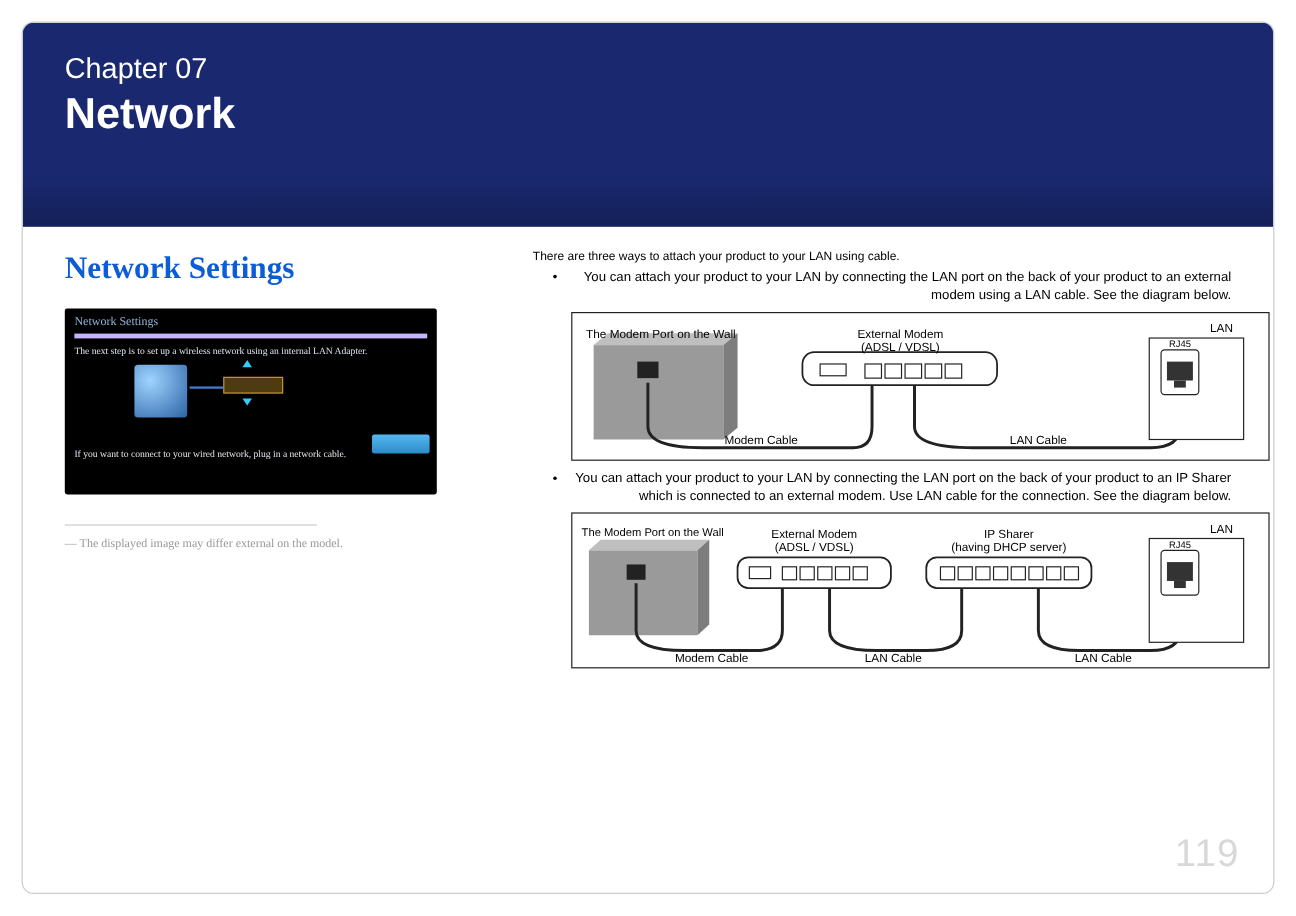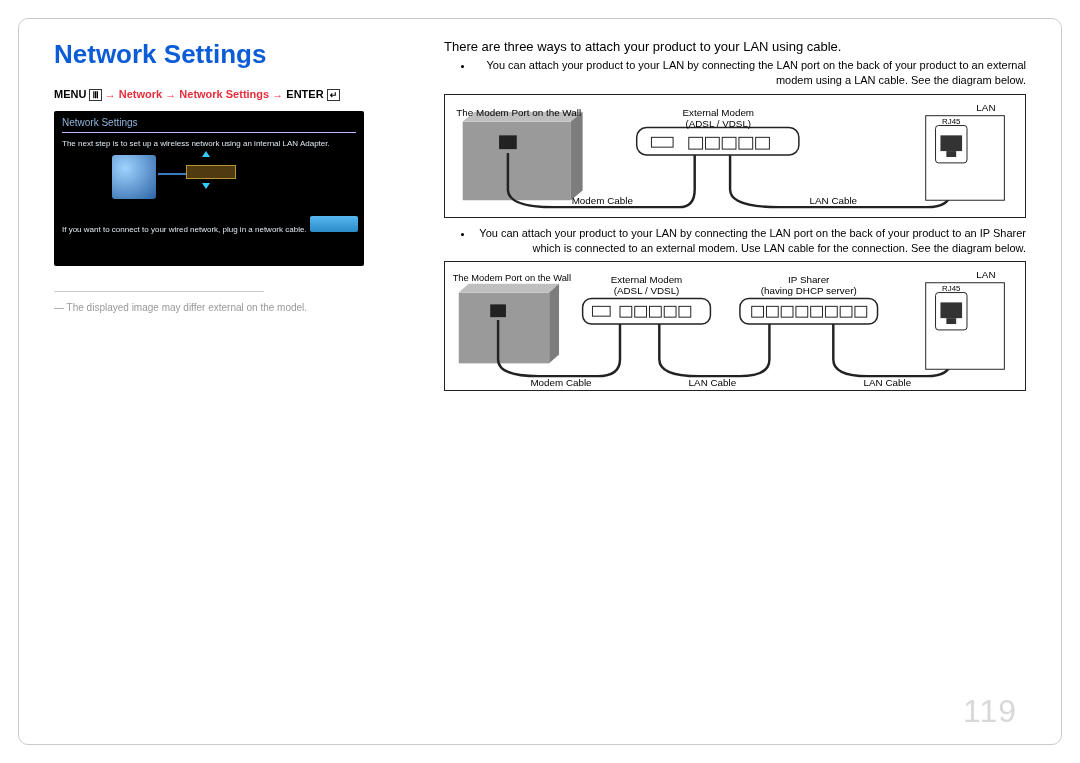--- a/index.html
+++ b/index.html
@@ -39,20 +39,21 @@
     font-size: 36px;
     font-weight: 600;
   }
   .content {
     display: flex;
     padding: 20px 35px 0 35px;
   }
   .left-col {
     width: 370px;
     flex: 0 0 370px;
+    font-family: Liberation Serif, serif;
   }
   .right-col {
     flex: 1;
     padding-left: 20px;
   }
   h2.section-title {
     color: #0b5cd6;
     font-size: 26px;
     font-weight: 600;
     margin: 0 0 18px 0;
@@ -78,21 +79,21 @@
     color: #dfe7f0;
     font-size: 9px;
     width: 310px;
     height: 155px;
     border-radius: 2px;
     position: relative;
     padding: 6px 8px;
     box-sizing: border-box;
   }
   .tv-title { color:#8fb3d9; font-size: 10px; margin-bottom: 4px; }
-  .tv-body { border-top:1px solid #c4b5fd; padding-top:6px; font-size:8px; line-height:1.3;}
+  .tv-body { border-top:4px solid #c4b5fd; padding-top:6px; font-size:8px; line-height:1.3;}
   .tv-graphic {
     height: 50px;
     margin: 6px 0;
     position: relative;
   }
   .tv-device {
     width: 44px; height:44px;
     background: radial-gradient(circle at 30% 30%, #9fd4ff, #2b63a5);
     border-radius: 3px;
     position: absolute; left: 50px; top:0;
@@ -121,67 +122,61 @@
   .footnote-rule { border:none; border-top:1px solid #ccc; width:210px; margin:25px 0 10px 0;}
   .footnote { font-size:10px; color:#999; }
   .footnote::before{ content:"― "; }
 
   
   h3.sub-title {
     font-size: 20px;
     font-weight: 600;
     margin: 0 0 6px 0;
   }
-  .intro { font-size:13px; margin:0 0 4px 0;}
+  .intro { font-size:10px; margin:0 0 4px 0;}
   ul.bullets { margin:2px 0 6px 0; padding-left: 30px; font-size:11px;}
   ul.bullets li { margin-bottom: 2px; line-height:1.35;text-align:right;}
 
   
   .diagram {
     border:1px solid #222;
     width: 100%;
     position: relative;
     box-sizing:border-box;
     font-size:10px;
     color:#222;
     margin-bottom: 8px;
+    margin-left: 32px;
   }
   .diagram svg { display:block; }
   .page-number {
     position:absolute;
-    right: 44px;
+    right: 28px;
     bottom: 14px;
     font-size: 32px;
     color:#d8d8d8;
     font-weight:400;
     letter-spacing:1px;
   }
 </style>
 </head>
 <body>
 
 <div class="page-border">
 
+  <div class="chapter-header">
+    <div class="chapter-label">Chapter  07</div>
+    <div class="chapter-title">Network</div>
+  </div>
 
   <div class="content">
 
     <div class="left-col">
       <h2 class="section-title">Network Settings</h2>
 
-      <div class="menu-path">
-        <span>MENU</span>
-        <span class="icon-box">Ⅲ</span>
-        <span class="arrow"> → </span>
-        <span class="crumb">Network</span>
-        <span class="arrow"> → </span>
-        <span class="crumb">Network Settings</span>
-        <span class="arrow"> → </span>
-        <span>ENTER</span>
-        <span class="icon-box">↵</span>
-      </div>
 
       <div class="tv-screenshot">
         <div class="tv-title">Network Settings</div>
         <div class="tv-body">
           <div>The next step is to set up a wireless network using an internal LAN Adapter.</div>
           <div class="tv-graphic">
             <div class="tv-device"></div>
             <div class="tv-cable"></div>
             <div class="tv-router"></div>
             <div class="tv-arrow-up"></div>

